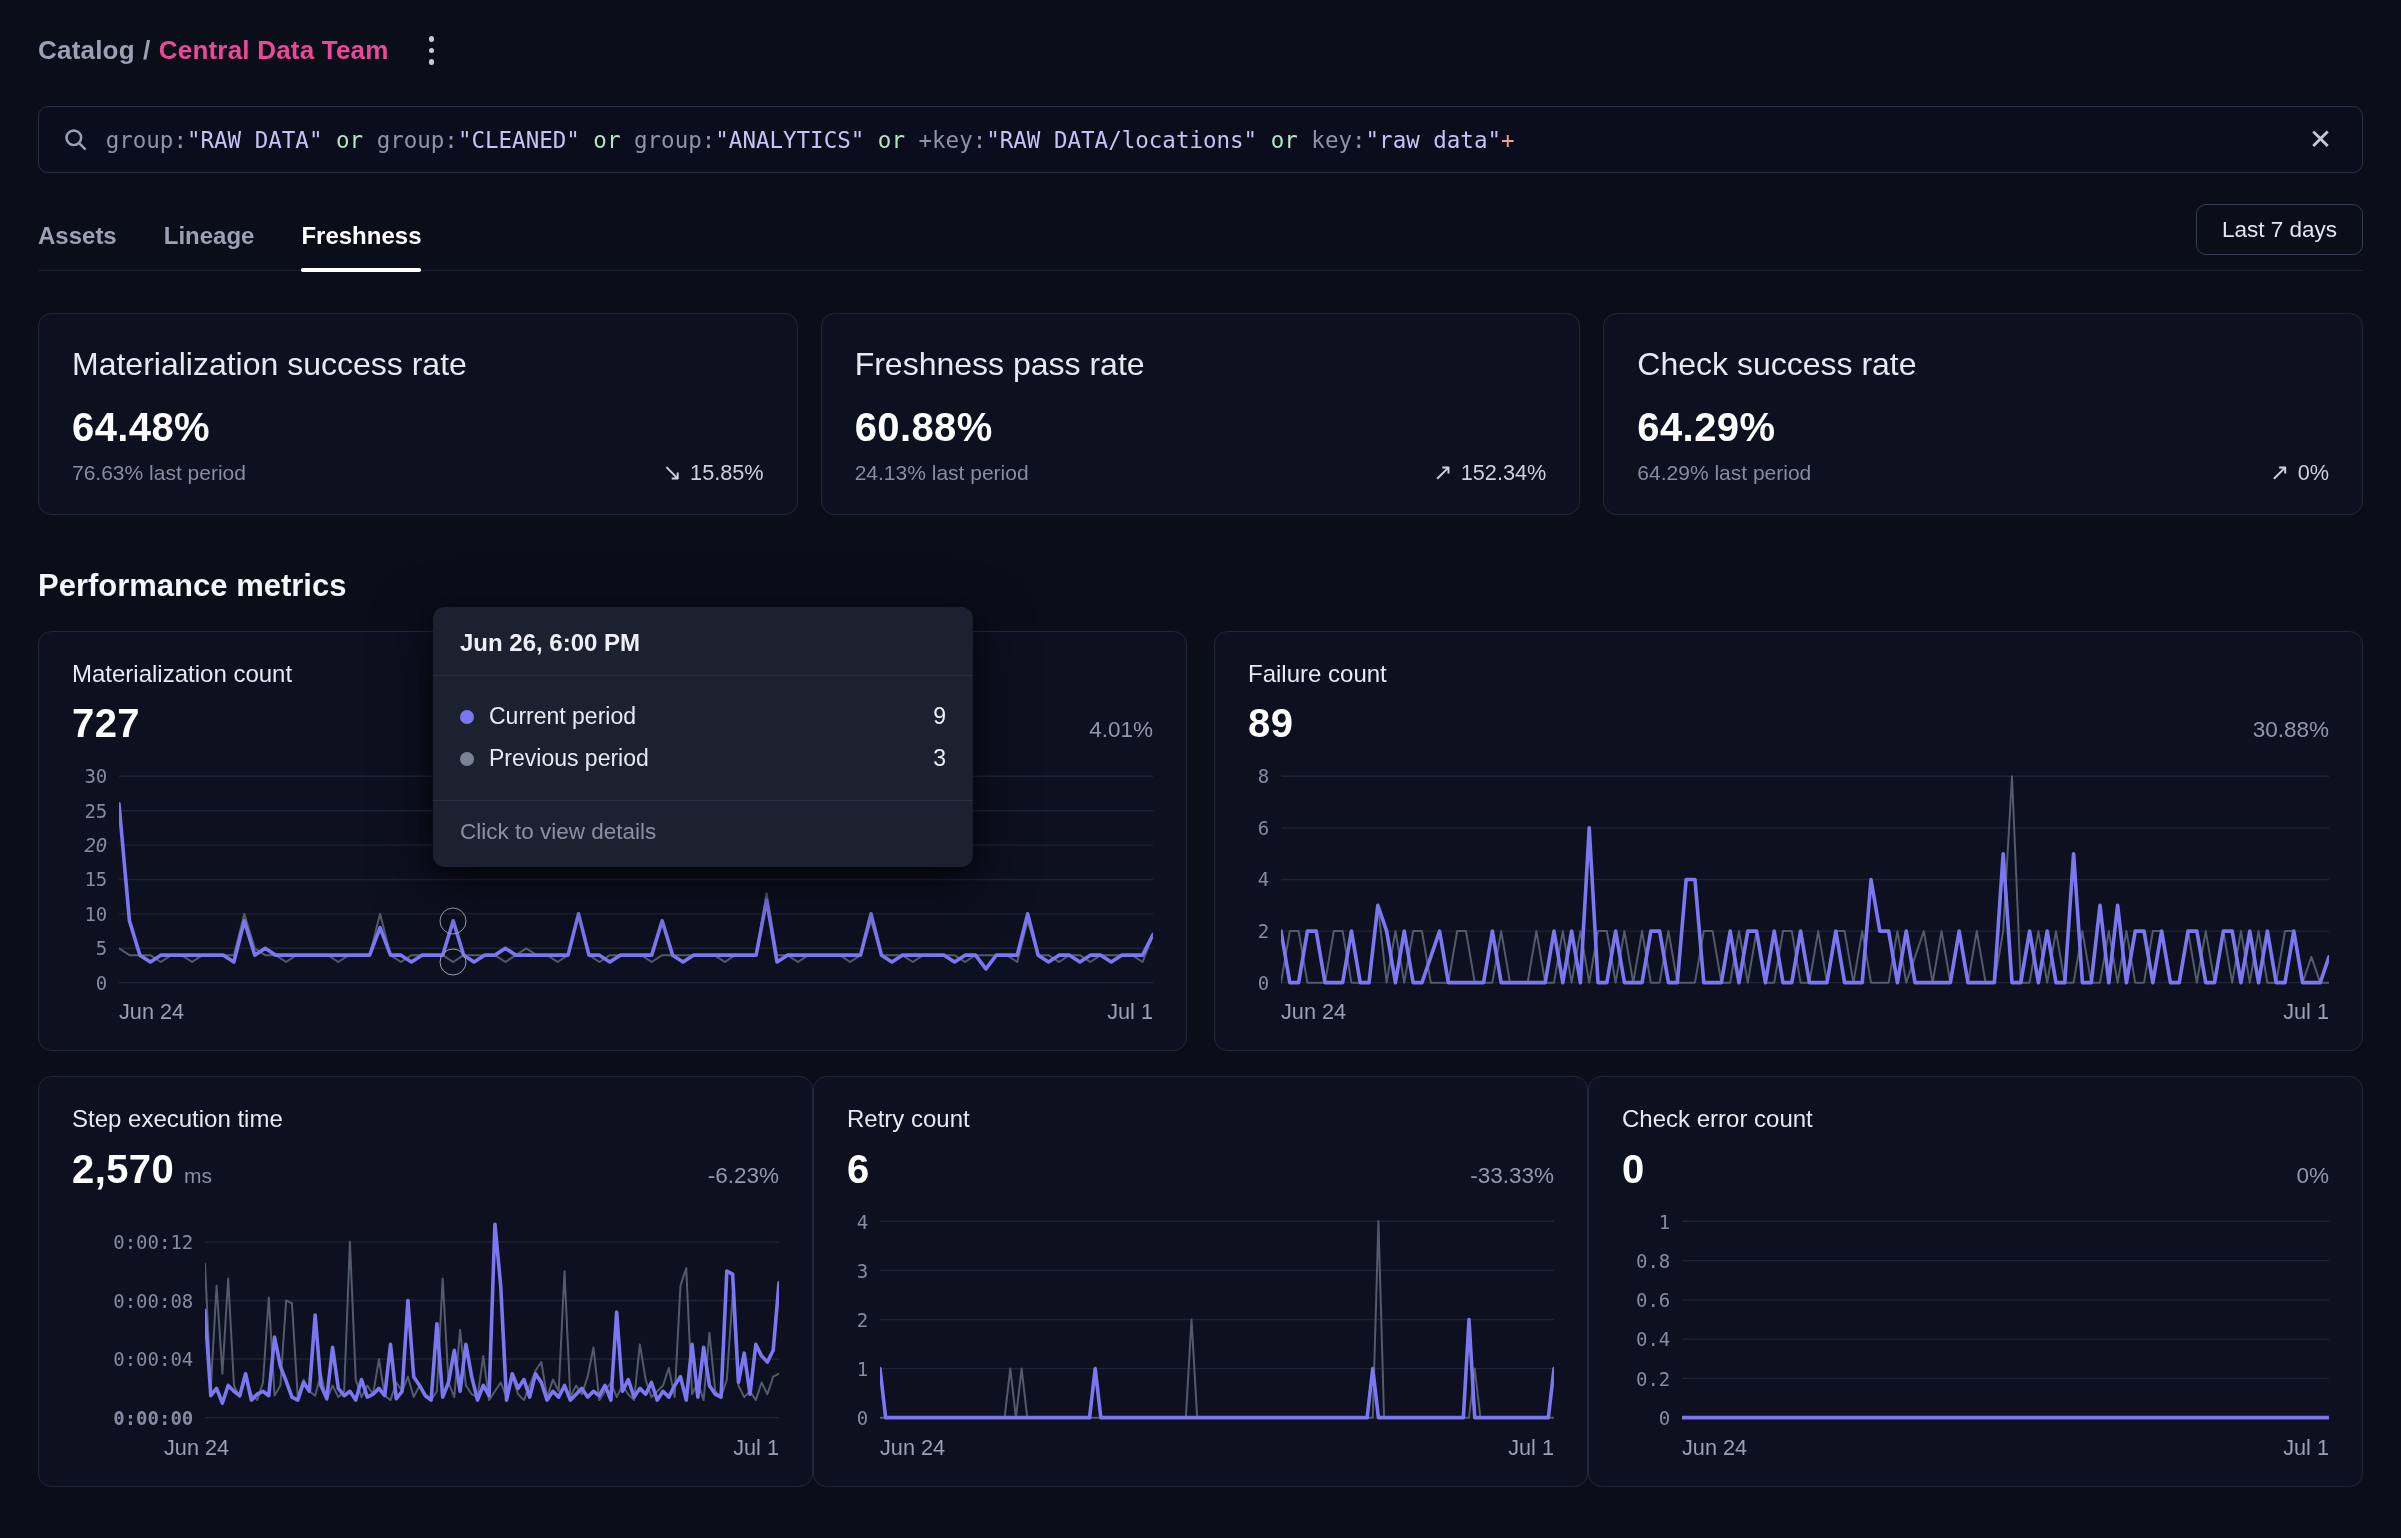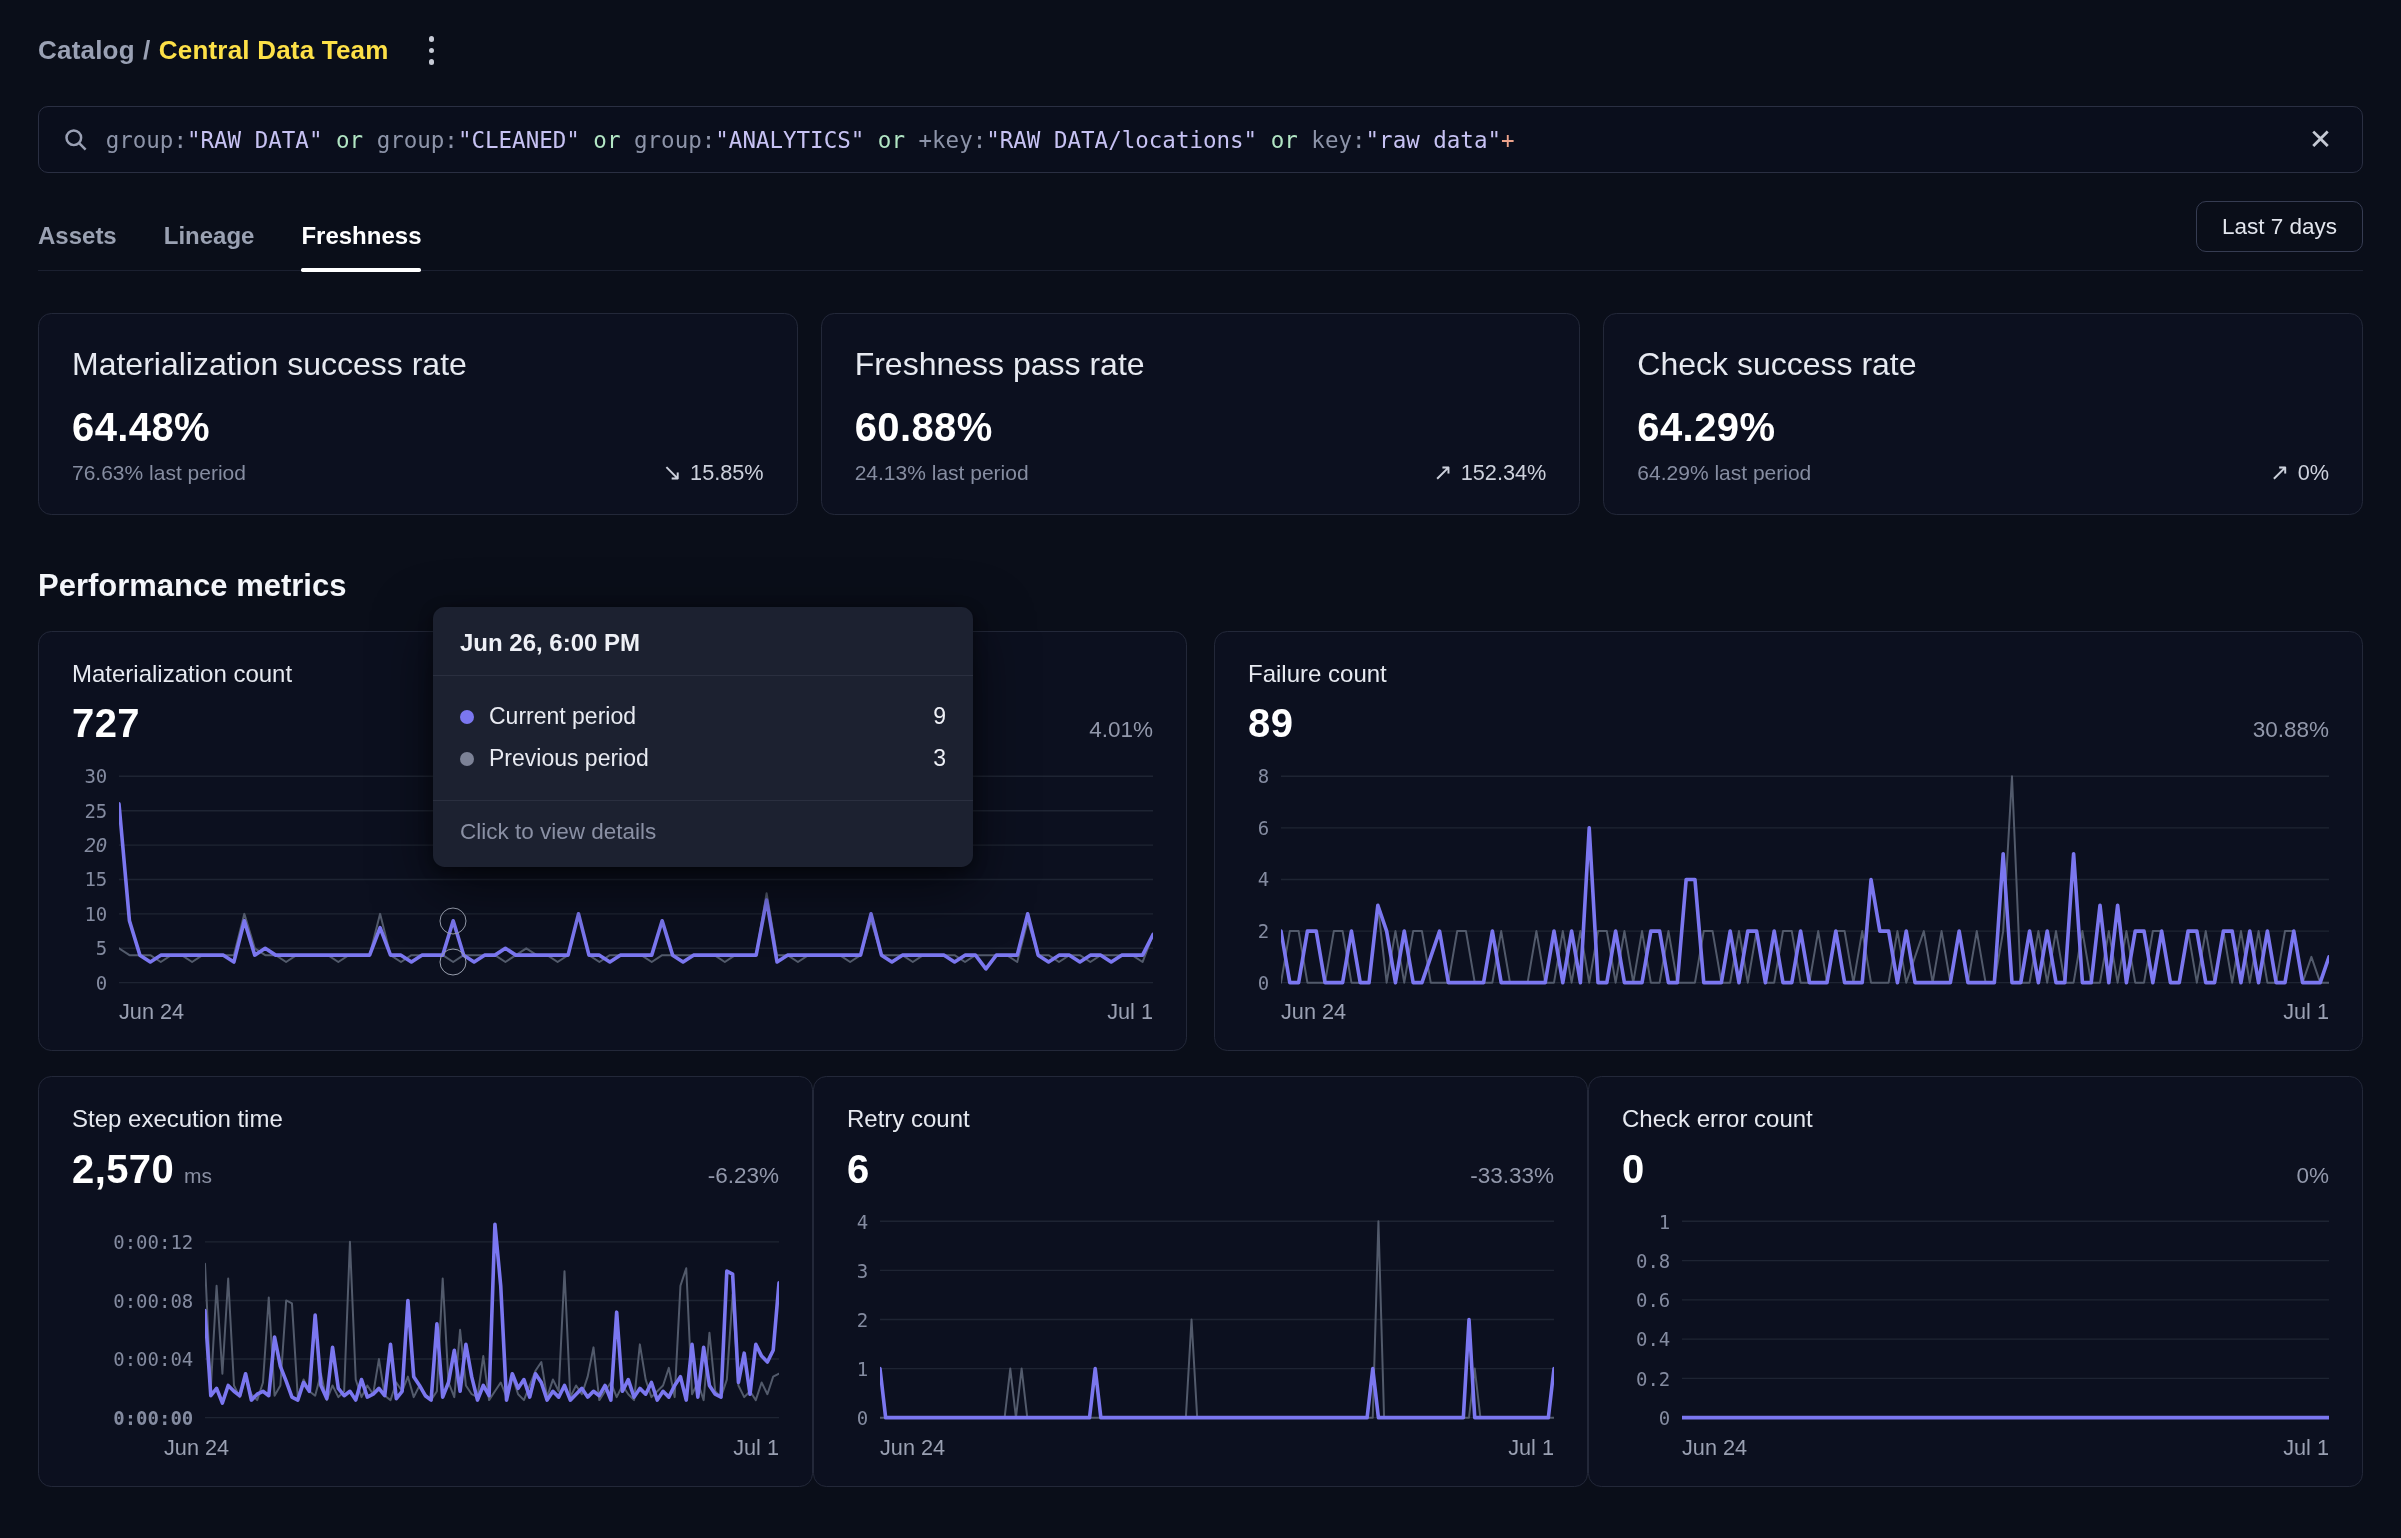--- a/index.html
+++ b/index.html
@@ -11,21 +11,21 @@
     overflow:hidden;
     position:relative;
   }
   .page { padding:0 38px; }
 
   
   .crumb-row { display:flex; align-items:center; gap:16.7px; margin-top:32px; height:37px; }
   .crumb { font-size:26px; font-weight:700; letter-spacing:0.2px; }
   .crumb .root { color:#9aa1b4; cursor:pointer; }
   .crumb .sep { color:#9aa1b4; font-weight:700; padding:0 8.3px; }
-  .crumb .cur { color:#fde047; }
+  .crumb .cur { color:#ec4899; }
   .kebab { display:inline-flex; flex-direction:column; gap:5.8px; padding:8.3px 11.7px; cursor:pointer; margin-left:11.7px; }
   .kebab i { width:5.8px; height:5.8px; border-radius:50%; background:#c7cbd6; }
 
   
   .search {
     margin-top:37px; height:67px; border:1.7px solid #2a2f42; border-radius:10px;
     display:flex; align-items:center; padding:0 23px; background:#0a0e1c;
   }
   .search svg { flex:0 0 auto; }
   .search .q {
@@ -33,21 +33,21 @@
     font-size:22.5px; letter-spacing:0; white-space:nowrap; overflow:hidden;
   }
   .seg-attr { color:#8d94a9; }
   .seg-val  { color:#c7c2f3; }
   .seg-op   { color:#b2e6c4; }
   .seg-plus { color:#8d94a9; }
   .seg-plusend { color:#eda38b; }
   .search .clear { color:#c5c9d4; font-size:28px; line-height:1; cursor:pointer; padding:5px 6.7px; }
 
   
-  .tabs-row { display:flex; align-items:flex-start; margin-top:28px; border-bottom:1.7px solid #1b2030; position:relative; height:70px; }
+  .tabs-row { display:flex; align-items:center; margin-top:28px; border-bottom:1.7px solid #1b2030; position:relative; height:70px; }
   .tabs { display:flex; gap:47px; height:100%; align-items:center; }
   .tab { font-size:24px; font-weight:700; color:#9aa1b2; cursor:pointer; position:relative; height:100%; display:flex; align-items:center; }
   .tab.active { color:#ffffff; }
   .tab.active::after { content:""; position:absolute; left:0; right:0; bottom:-1.7px; height:4.2px; background:#ffffff; border-radius:1.7px; }
   .range-btn {
     margin-left:auto; margin-bottom:11.7px; border:1.7px solid #363c52; border-radius:10px;
     padding:11.7px 25px; font-size:22.5px; color:#e2e5ed; cursor:pointer; background:transparent;
     font-family:"Liberation Sans", sans-serif;
   }
 

